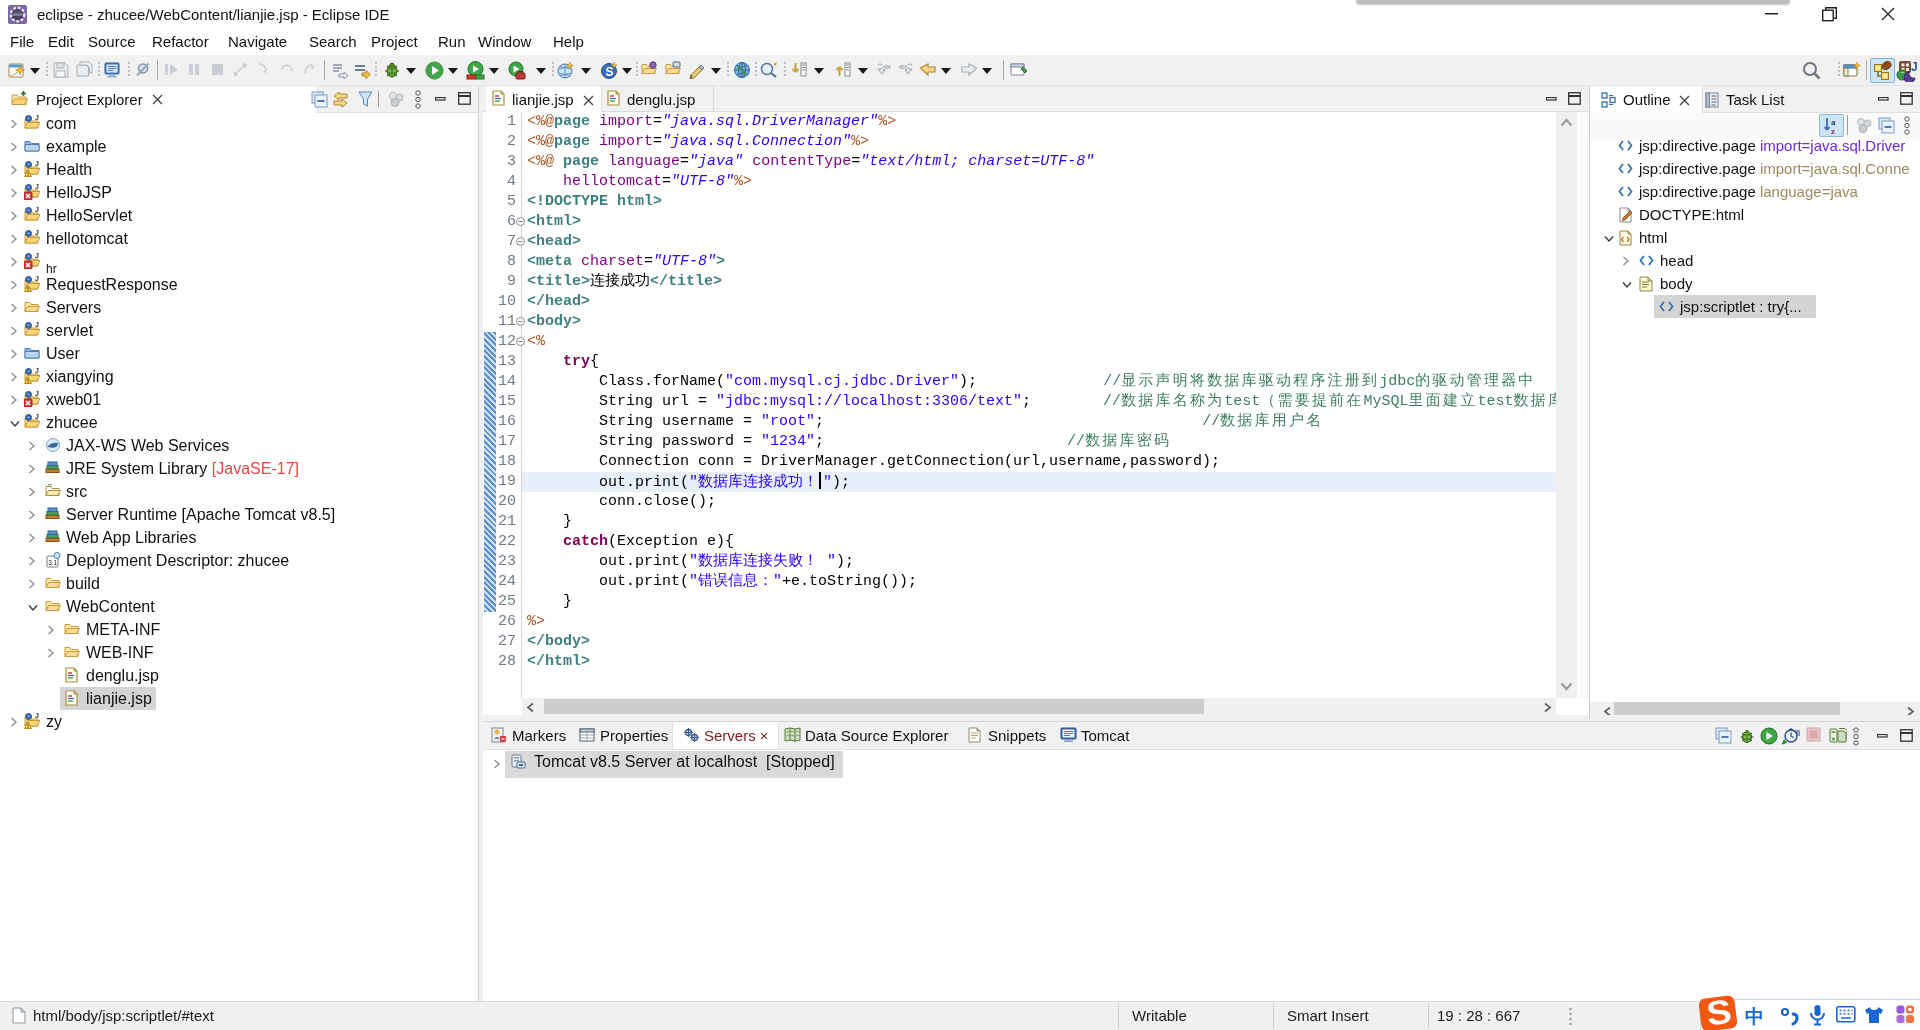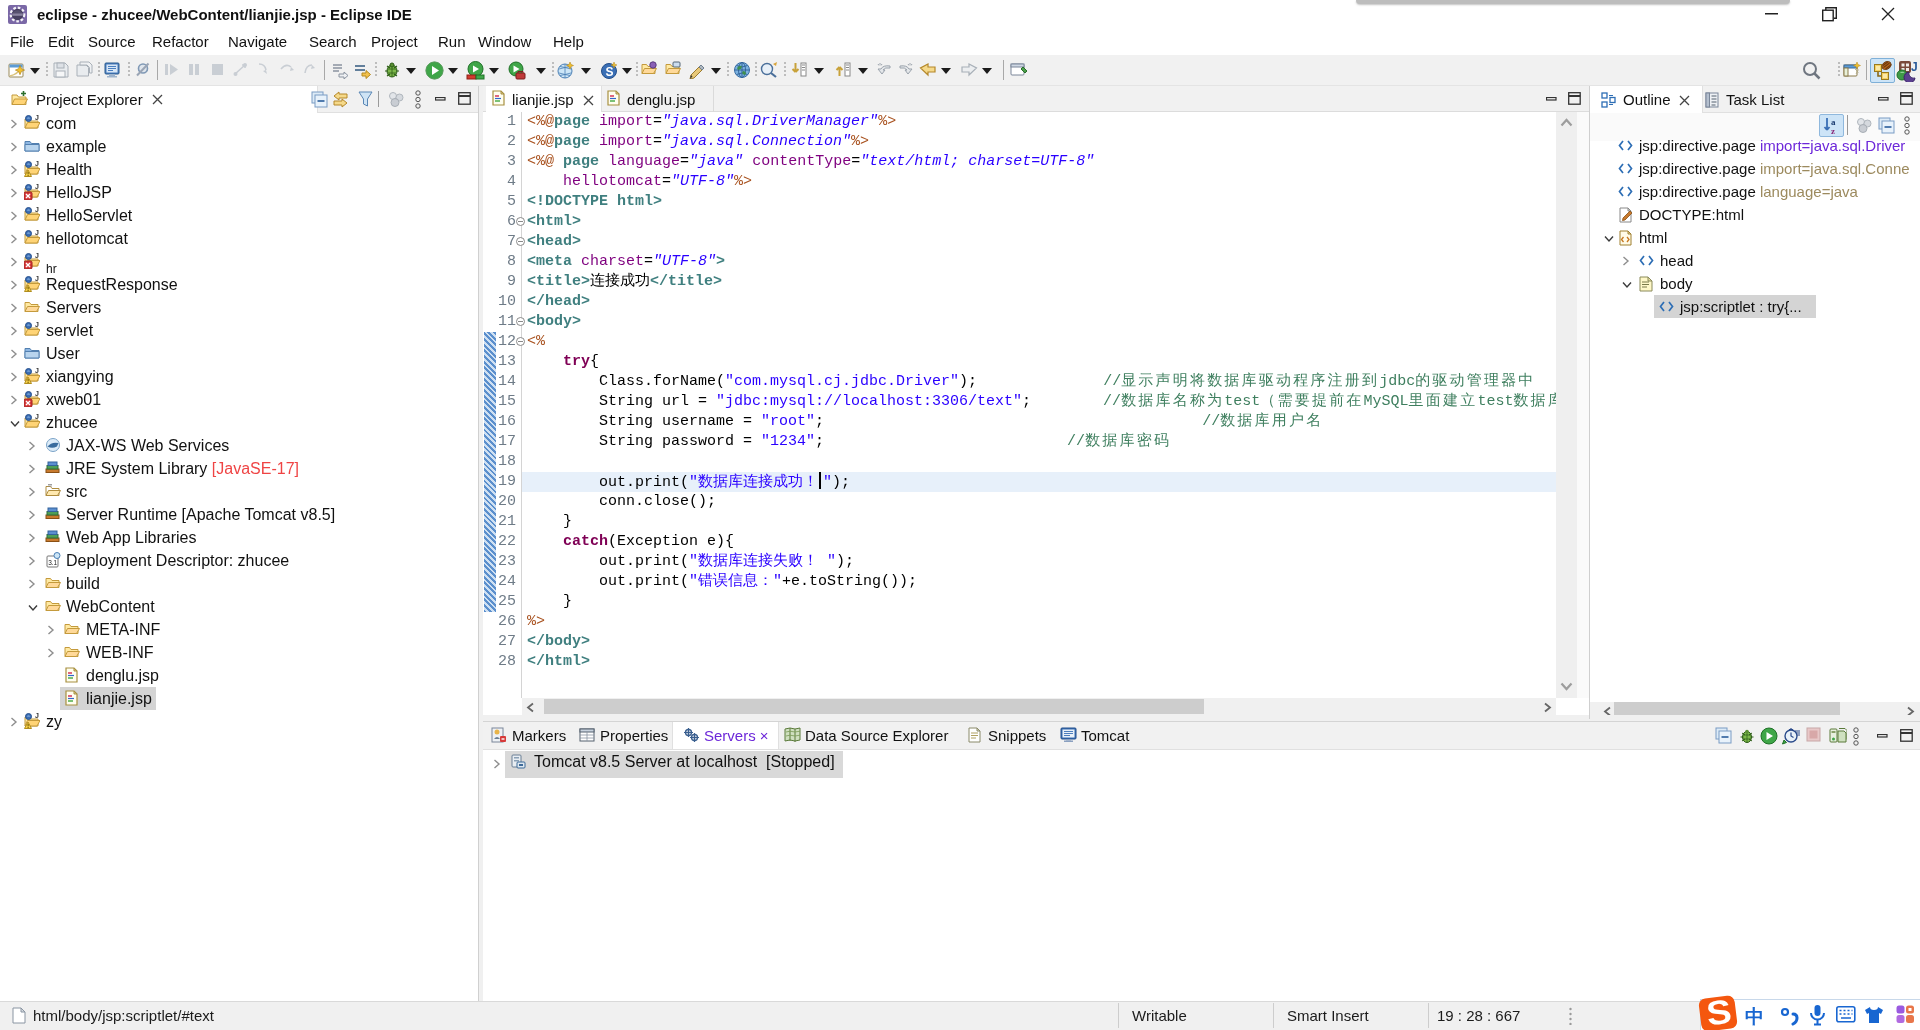--- a/index.html
+++ b/index.html
@@ -1,20 +1,20 @@
 <!DOCTYPE html>
 <html><head>
 <meta charset="UTF-8">
 <style>
 * { margin:0; padding:0; box-sizing:border-box; }
 html,body { width:1920px; height:1030px; overflow:hidden; background:#fff;
   font-family:"Liberation Sans", sans-serif; }
 .abs { position:absolute; }
 #titlebar { position:absolute; left:0; top:0; width:1920px; height:28px; background:#fff; }
-#title-text { position:absolute; left:37px; top:6px; font-size:15px; color:#111;font-weight:bold; }
+#title-text { position:absolute; left:37px; top:6px; font-size:15px; color:#111; }
 #topbar-ghost { position:absolute; left:1356px; top:0; width:434px; height:4px;
   background:#bdbdbd; border-radius:0 0 4px 4px; box-shadow:0 1px 2px rgba(170,170,170,.7); }
 #menubar { position:absolute; left:0; top:28px; width:1920px; height:27px; background:#fff; }
 .menu { position:absolute; top:5px; font-size:15px; color:#111; }
 #toolbar { position:absolute; left:0; top:55px; width:1920px; height:31px; background:#f1f1f1;
   border-bottom:1px solid #e4e4e4; }
 #leftpanel { position:absolute; left:0; top:86px; width:479px; height:915px; background:#fff;
   border-right:1px solid #d0d0d0; }
 #lp-tabbar { position:absolute; left:0; top:0; width:478px; height:27px; background:#f1f1f1;
   border-bottom:1px solid #e0e0e0; }
@@ -668,20 +668,21 @@
 <div class="cl" style="top:240px">    <span class="k">try</span>{</div>
 <div class="ln" style="top:260px">14</div>
 <div class="cl" style="top:260px">        Class.forName(<span class="s">"com.mysql.cj.jdbc.Driver"</span>);              <span class="c">//</span><span class="c j">显示声明将数据库驱动程序注册到</span><span class="c">jdbc</span><span class="c j">的驱动管理器中</span></div>
 <div class="ln" style="top:280px">15</div>
 <div class="cl" style="top:280px">        String url = <span class="s">"jdbc:mysql://localhost:3306/text"</span>;        <span class="c">//</span><span class="c j">数据库名称为</span><span class="c">test</span><span class="c j">（需要提前在</span><span class="c">MySQL</span><span class="c j">里面建立</span><span class="c">test</span><span class="c j">数据库</span></div>
 <div class="ln" style="top:300px">16</div>
 <div class="cl" style="top:300px">        String username = <span class="s">"root"</span>;                                          <span class="c">//</span><span class="c j">数据库用户名</span></div>
 <div class="ln" style="top:320px">17</div>
 <div class="cl" style="top:320px">        String password = <span class="s">"1234"</span>;                           <span class="c">//</span><span class="c j">数据库密码</span></div>
 <div class="ln" style="top:340px">18</div>
+<div class="cl" style="top:340px">        Connection conn = DriverManager.getConnection(url,username,password);</div>
 <div class="ln" style="top:360px">19</div>
 <div class="cl" style="top:360px">        out.print(<span class="s">"数据库连接成功！</span><span style="display:inline-block;width:2px;height:17px;background:#000;vertical-align:-3px;margin:0 2px 0 1px"></span><span class="s">"</span>);</div>
 <div class="ln" style="top:380px">20</div>
 <div class="cl" style="top:380px">        conn.close();</div>
 <div class="ln" style="top:400px">21</div>
 <div class="cl" style="top:400px">    }</div>
 <div class="ln" style="top:420px">22</div>
 <div class="cl" style="top:420px">    <span class="k">catch</span>(Exception e){</div>
 <div class="ln" style="top:440px">23</div>
 <div class="cl" style="top:440px">        out.print(<span class="s">"数据库连接失败！ "</span>);</div>
@@ -884,21 +885,21 @@
         </svg></div>
 <div class="abs" style="left:117px;top:5px;font-size:15px;color:#111">Properties</div>
 <div class="abs" style="left:189px;top:0;width:107px;height:27px;background:#fff;border-right:1px solid #e0e0e0;border-left:1px solid #e0e0e0"></div>
 <div class="abs" style="left:200px;top:5px"><svg width="17" height="16" viewBox="0 0 17 16">
           <circle cx="5.5" cy="5.5" r="3" fill="none" stroke="#3a5f8f" stroke-width="1.4"></circle>
           <circle cx="11.5" cy="10.5" r="3" fill="none" stroke="#3a5f8f" stroke-width="1.4"></circle>
           <path d="M5.5 1 v9 M1 5.5 h9 M11.5 6 v9 M7 10.5 h9" stroke="#3a5f8f" stroke-width="1.2"></path>
           <circle cx="5.5" cy="5.5" r="1.2" fill="#3a5f8f"></circle>
           <circle cx="11.5" cy="10.5" r="1.2" fill="#3a5f8f"></circle>
         </svg></div>
-<div class="abs" style="left:221px;top:5px;font-size:15px;color:#6d28d9">Servers ×</div>
+<div class="abs" style="left:221px;top:5px;font-size:15px;color:#7f1d1d">Servers ×</div>
 <div class="abs" style="left:301px;top:5px"><svg width="18" height="16" viewBox="0 0 18 16">
           <path d="M1 2 l5-1 5 1 5-1 v12 l-5 1 -5-1 -5 1z" fill="#cfe0c0" stroke="#5a7a3a"></path>
           <path d="M6 1 v13 M11 2 v13" stroke="#5a7a3a"></path>
           <path d="M2 5 l4-0.8 5 0.8 5-0.8 M2 9 l4-0.8 5 0.8 5-0.8" stroke="#7a9a55" stroke-width="0.8" fill="none"></path>
         </svg></div>
 <div class="abs" style="left:322px;top:5px;font-size:15px;color:#111">Data Source Explorer</div>
 <div class="abs" style="left:484px;top:5px"><svg width="15" height="16" viewBox="0 0 15 16">
           <path d="M2 1 h8 l3 3 v11 H2z" fill="#fff" stroke="#8a8a6a"></path>
           <path d="M10 1 l3 3 h-3z" fill="#e0e0c0" stroke="#8a8a6a"></path>
           <path d="M4 6 h7 M4 8.5 h7 M4 11 h5" stroke="#b0a060" stroke-width="1"></path>

